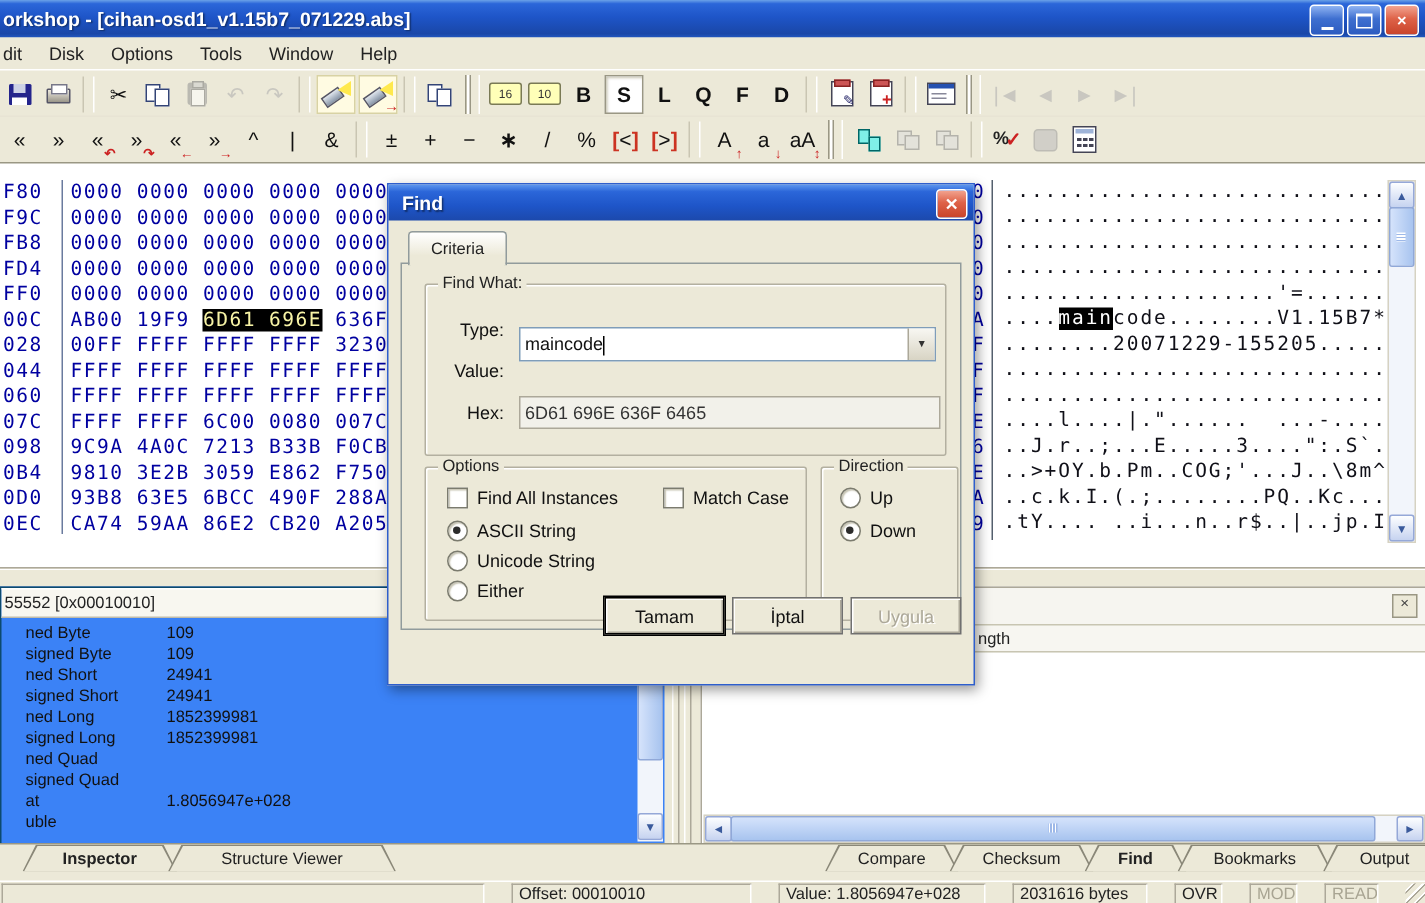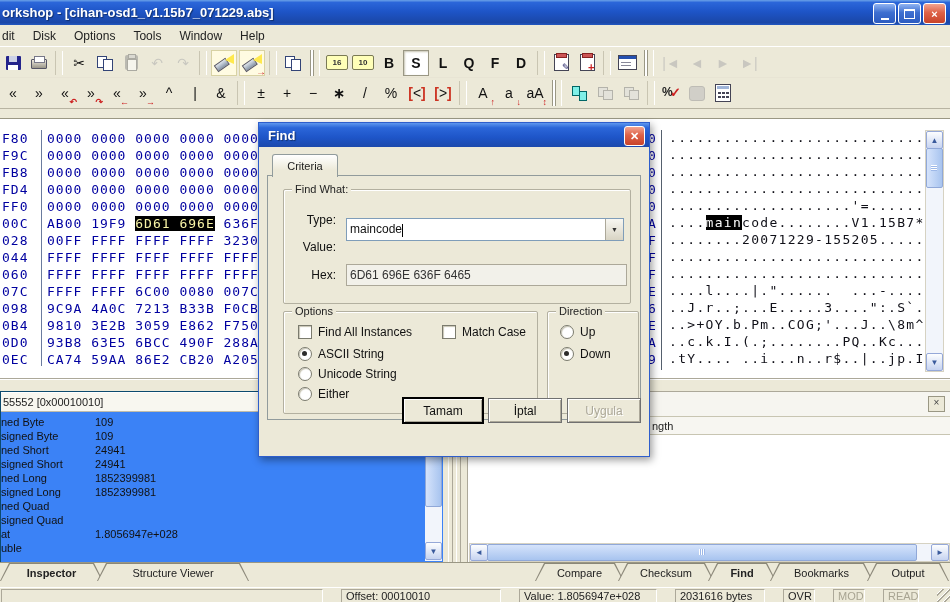--- a/index.html
+++ b/index.html
@@ -54,21 +54,21 @@
   .i-paste{width:13px;height:15px;background:#98947e;border-radius:2px;}
   .i-paste::before{content:"";position:absolute;left:2px;top:4px;width:8px;height:10px;background:#fff;border:1px solid #777;}
   .i-paste::after{content:"";position:absolute;left:3px;top:-1px;width:6px;height:3px;background:#ccc;border:1px solid #777;}
   .i-flash{width:20px;height:17px;}
   .i-flash::before{content:"";position:absolute;left:1px;bottom:3px;width:12px;height:6px;border:1px solid #556;
      background:linear-gradient(180deg,#e0e6ee,#8593a5);transform:rotate(-35deg);transform-origin:60% 60%;}
   .i-flash::after{content:"";position:absolute;right:0;top:0;width:9px;height:10px;background:#ffe94d;
      clip-path:polygon(0 60%,100% 0,100% 100%);}
   .ovl{position:absolute;right:-2px;bottom:-2px;color:#c22;font-weight:bold;font-size:10px;}
   .tagbox{width:20px;height:13px;background:#ffffb8;border:1px solid #7a7a55;border-radius:2px;
-     font-size:8px;display:flex;align-items:center;justify-content:center;color:#333;font-weight:bold;}
+     font-size:8px;display:flex;align-items:center;justify-content:center;color:#333;font-weight:normal;}
   .i-note{width:13px;height:15px;background:#fff;border:1px solid #445;}
   .i-note::before{content:"";position:absolute;top:-2px;left:1px;right:1px;height:3px;background:#c55;border:1px solid #822;}
   .i-note.n1::after{content:"✎";position:absolute;right:-2px;bottom:-2px;font-size:9px;color:#226;}
   .i-note.n2::after{content:"+";position:absolute;right:-1px;bottom:-3px;font-size:11px;color:#c22;font-weight:bold;}
   .i-winlist{width:17px;height:13px;border:1px solid #445;background:#fff;}
   .i-winlist::before{content:"";position:absolute;top:0;left:0;right:0;height:3px;background:#2450b0;}
   .i-winlist::after{content:"";position:absolute;left:2px;top:6px;width:10px;height:1px;background:#889;box-shadow:0 3px 0 #889;}
   .i-swap{width:15px;height:15px;}
   .i-swap::before,.i-swap::after{content:"";position:absolute;width:6px;height:8px;border:1px solid #066;background:#7ff0e8;}
   .i-swap::before{left:0;top:0;}
@@ -79,21 +79,21 @@
   .i-group::after{right:0;bottom:0;}
   .i-checksum{width:18px;height:16px;}
   .i-checksum::before{content:"%";position:absolute;left:0;top:0;font-weight:bold;font-size:12px;color:#222;}
   .i-checksum::after{content:"✓";position:absolute;right:-1px;top:0;color:#c22;font-weight:bold;font-size:13px;}
   .i-stamp{width:14px;height:13px;background:#bbb;border-radius:3px;border:1px solid #999;}
   .i-calc{width:14px;height:16px;background:#fff;border:1px solid #445;}
   .i-calc::before{content:"";position:absolute;top:1px;left:1px;right:1px;height:3px;background:#9fb4d8;}
   .i-calc::after{content:"";position:absolute;left:2px;top:7px;width:3px;height:2px;background:#445;
      box-shadow:4px 0 0 #445,8px 0 0 #445,0 4px 0 #445,4px 4px 0 #445,8px 4px 0 #445;}
   
-  .editor{position:absolute;left:0;top:118px;width:950px;height:270px;background:#fff;border-top:1px solid #9a9784;}
+  .editor{position:absolute;left:0;top:108px;width:950px;height:270px;background:#fff;border-top:1px solid #9a9784;}
   .mono{font-family:"DejaVu Sans Mono",monospace;font-size:13px;color:#0000A0;}
   .hex-pane{position:absolute;left:0;top:11px;width:660px;height:240px;overflow:hidden;}
   .hexrow{height:17px;display:flex;align-items:center;white-space:pre;}
   .addr{display:inline-block;width:38px;padding-left:2px;letter-spacing:1px;}
   .addr-div{position:absolute;left:41px;top:0;bottom:4px;width:1px;background:#6a7b9e;}
   .hexline{padding-left:7px;letter-spacing:1px;white-space:pre;}
   .hl-hex{background:#000;color:#F8F4A6;}
   .edge-col{position:absolute;left:648px;top:11px;line-height:17px;letter-spacing:0;}
   .edge-col div{height:17px;}
   .ascii-pane{position:absolute;left:661px;top:11px;width:264px;height:240px;border-left:1px solid #55606e;overflow:hidden;}
@@ -121,21 +121,21 @@
   .hsplit{position:absolute;left:0;top:378px;width:950px;height:13px;background:#ECE9D8;
     border-top:1px solid #aca899;border-bottom:1px solid #fff;
     box-shadow:inset 0 1px 0 #fff,inset 0 -1px 0 #aca899;}
   
   .bottom{position:absolute;left:0;top:391px;width:950px;height:171px;}
   .insp{position:absolute;left:0;top:0;width:443px;height:171px;background:#3b82f6;border:1px solid #0c4a6e;}
   .insp-header{height:18px;background:#f8f7f0;border-bottom:1px solid #c0bcaa;border-top:1px solid #fff;
     font-size:11px;display:flex;align-items:center;padding-left:2px;color:#222;}
   .insp-rows{padding-top:4px;}
   .insp-row{height:14px;display:flex;font-size:11px;color:#111;}
-  .insp-row .lab{width:94px;padding-left:0;}
+  .insp-row .lab{width:94px;padding-left:16px;}
   .vsplit{position:absolute;left:443px;top:0;width:24px;height:171px;background:#ECE9D8;}
   .vsplit::before,.vsplit::after{content:"";position:absolute;top:0;bottom:0;width:3px;background:#ECE9D8;
     border-left:1px solid #fff;border-right:1px solid #aca899;}
   .vsplit::before{left:5px;}
   .vsplit::after{left:13px;}
   .results{position:absolute;left:467px;top:0;width:483px;height:171px;background:#fff;border:1px solid #aca899;}
   .results-top{height:24px;background:#f6f5f0;position:relative;}
   .panel-close{position:absolute;right:6px;top:4px;width:15px;height:14px;background:#ECE9D8;
     border:1px solid #9a9784;font-size:10px;line-height:12px;text-align:center;color:#444;}
   .results-colhead{height:17px;background:#f7f6f1;border-top:1px solid #c8c5b2;border-bottom:1px solid #c8c5b2;
@@ -144,21 +144,21 @@
     display:flex;align-items:center;padding-left:184px;}
   .colhead-cell2{position:absolute;left:321px;right:0;top:0;bottom:0;}
   
   .tabsrow{position:absolute;left:0;top:562px;width:950px;height:25px;background:#ECE9D8;
     border-top:1px solid #9a9784;display:flex;align-items:flex-start;}
   .btab{position:relative;height:18px;margin-right:-6px;}
   .btab .outer{position:absolute;inset:0;clip-path:polygon(9px 0,calc(100% - 9px) 0,100% 100%,0 100%);background:#8a8778;}
   .btab .inner{position:absolute;inset:1px 1px 0 1px;clip-path:polygon(9px 0,calc(100% - 9px) 0,100% 100%,0 100%);
     background:#ECE9D8;display:flex;align-items:center;justify-content:center;font-size:11px;color:#222;padding:0 16px;}
   .btab.active .inner{font-weight:bold;}
-  .tabs-left{display:flex;margin-left:0;}
+  .tabs-left{display:flex;margin-left:15px;}
   .tabs-right{display:flex;margin-left:292px;}
   
   .statusbar{position:absolute;left:0;top:587px;width:950px;height:15px;background:#ECE9D8;
     border-top:1px solid #fff;display:flex;align-items:stretch;font-size:11px;gap:16px;}
   .scell{border:1px solid;border-color:#aca899 #fff #fff #aca899;margin:1px 1px 0 1px;
     display:flex;align-items:center;padding:0 4px;white-space:nowrap;overflow:hidden;color:#222;}
   .scell.dim{color:#a8a492;}
   .c0{flex:1;}
   .c1{width:150px;}
   .c2{width:128px;}

